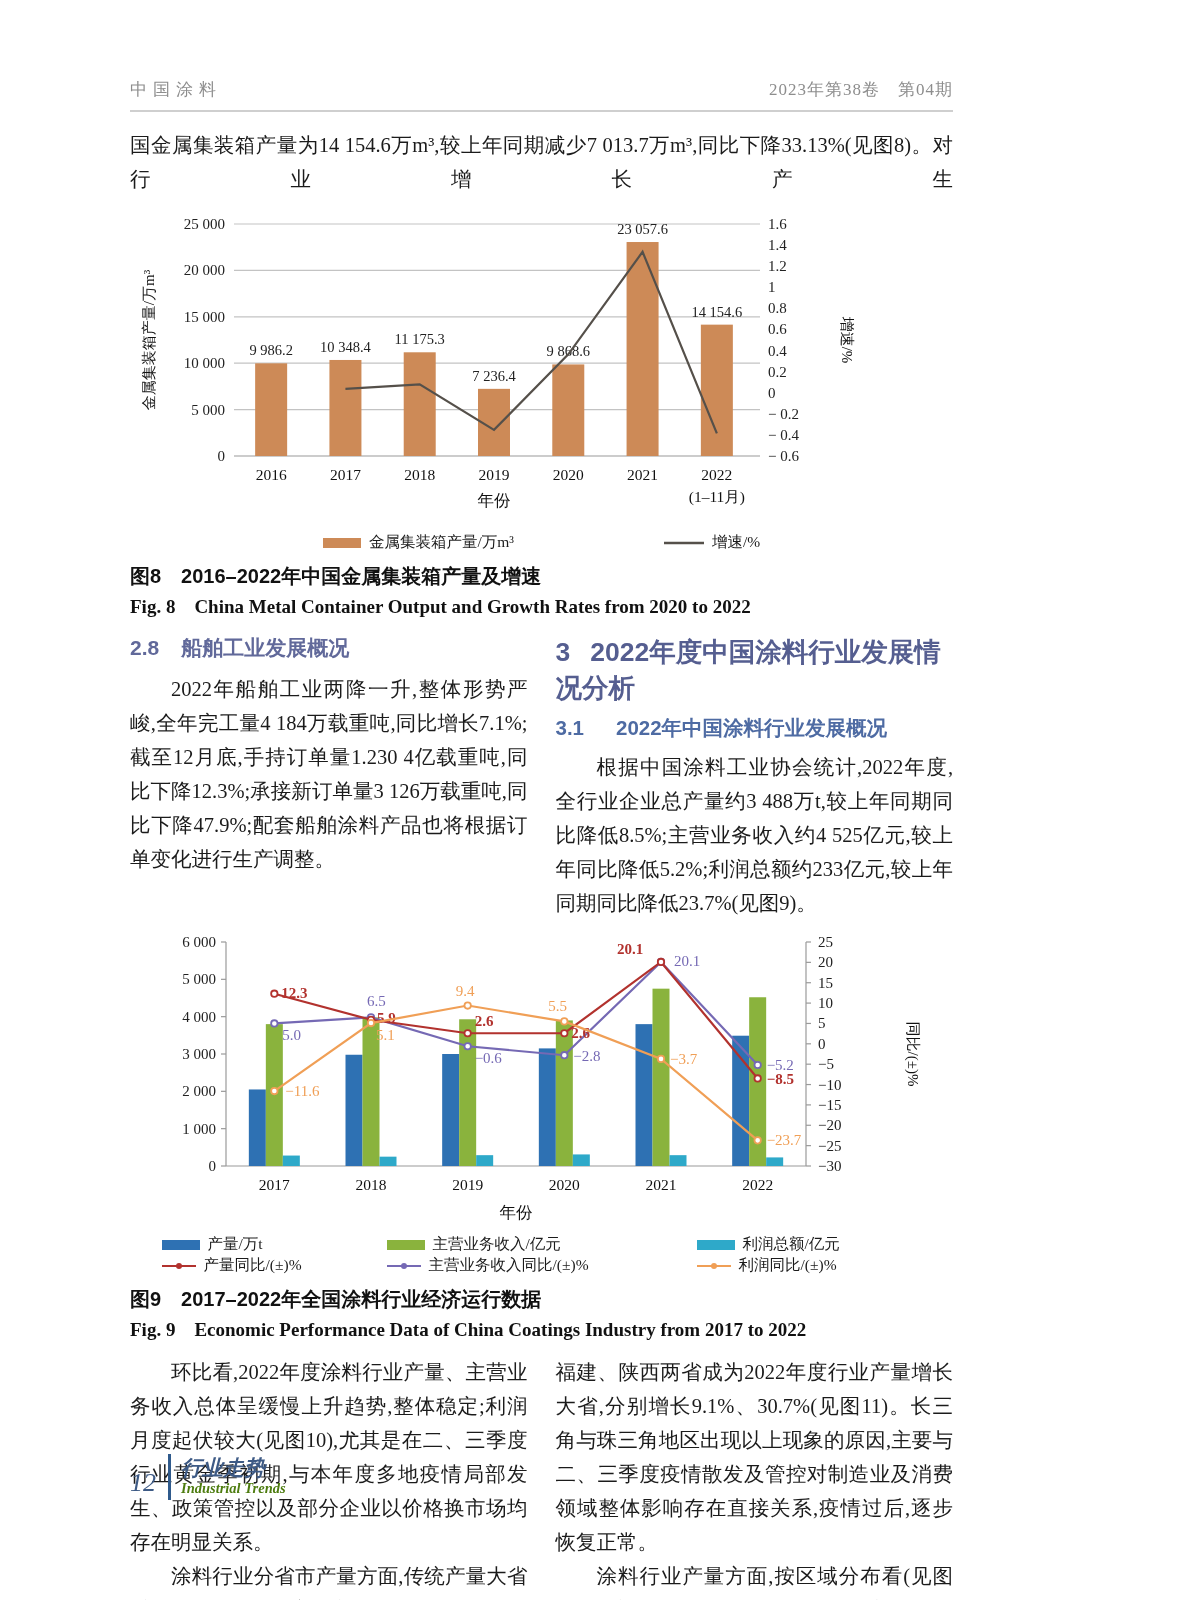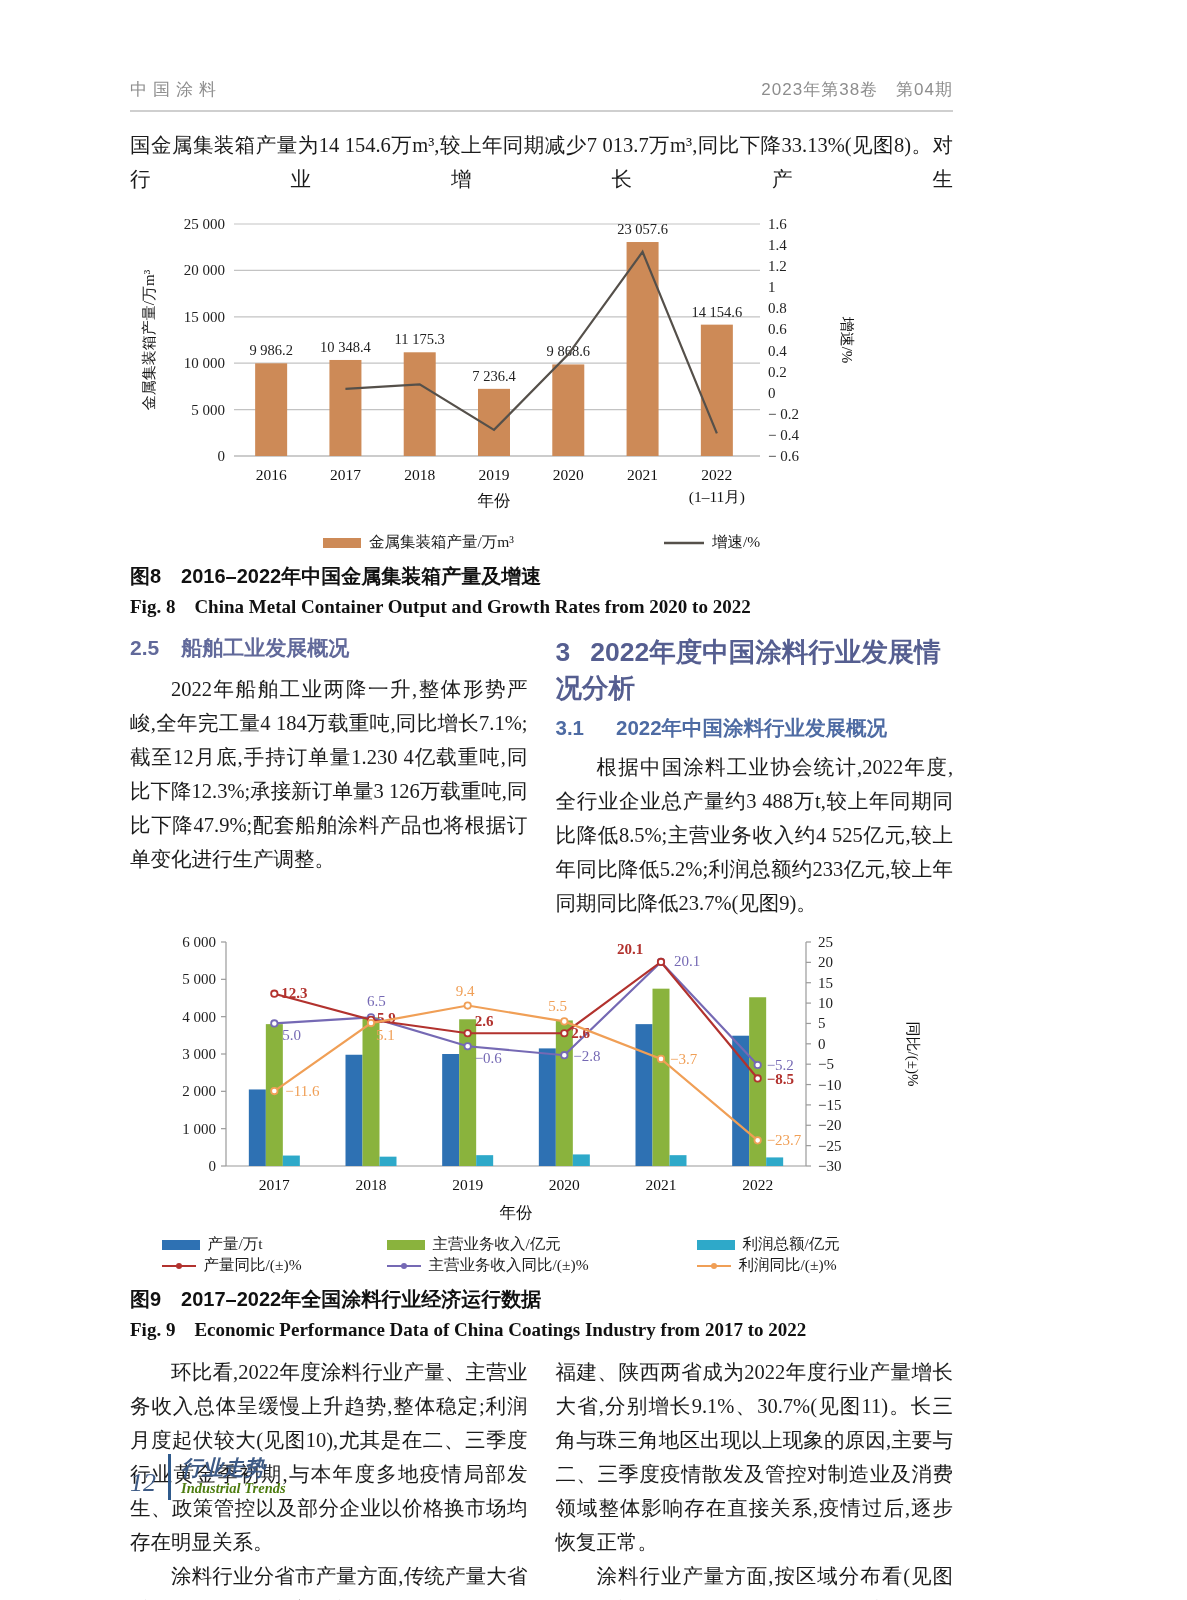--- a/index.html
+++ b/index.html
@@ -5,21 +5,21 @@
   html,body{margin:0;padding:0;background:#ffffff;}
   .page{
     position:relative; width:1081px; height:1600px; background:#fff;
     box-sizing:border-box; padding:78px 128px 0 130px; overflow:hidden;
     font-family:"Liberation Serif","DejaVu Serif",serif; color:#1b1b1b;
   }
   
   .pg-header{display:flex; justify-content:space-between; align-items:flex-end;
     font-family:"Liberation Sans","DejaVu Sans",sans-serif; color:#8d8d8d; font-size:17px;}
   .journal-name{letter-spacing:6px;}
-  .issue-info{letter-spacing:1px;}
+  .issue-info{letter-spacing:1px;font-family:Liberation Serif, serif;}
   .header-rule{border:none; border-top:2px solid #cfcfcf; margin:9px 0 0 0;}
   
   .two-col{display:flex; gap:28px;}
   .col{flex:1 1 0; min-width:0;}
   p.body-text{font-size:20.5px; line-height:1.66; text-align:justify; margin:0;}
   p.indent{text-indent:2em;}
   p.fill{text-align-last:justify;}
   .intro{margin-top:16px;}
   
   .figure{}
@@ -139,21 +139,21 @@
           <span>增速/%</span>
         </span>
       </div>
     <div class="caption-zh">图8　2016–2022年中国金属集装箱产量及增速</div>
     <div class="caption-en">Fig. 8　China Metal Container Output and Growth Rates from 2020 to 2022</div>
   </div>
 
   <div class="two-col sections">
     <div class="col">
       <div class="h-small">
-        <span class="h-num">2.5</span><span>船舶工业发展概况</span>
+        <span class="h-num">2.8</span><span>船舶工业发展概况</span>
       </div>
       <p class="body-text indent">2022年船舶工业两降一升,整体形势严峻,全年完工量4 184万载重吨,同比增长7.1%;截至12月底,手持订单量1.230 4亿载重吨,同比下降12.3%;承接新订单量3 126万载重吨,同比下降47.9%;配套船舶涂料产品也将根据订单变化进行生产调整。</p>
     </div>
     <div class="col">
       <div class="h-big">
         <span class="h-num">3</span><span>2022年度中国涂料行业发展情况分析</span>
       </div>
       <div class="h-sub">
         <span class="h-num">3.1</span><span>2022年中国涂料行业发展概况</span>
       </div>

